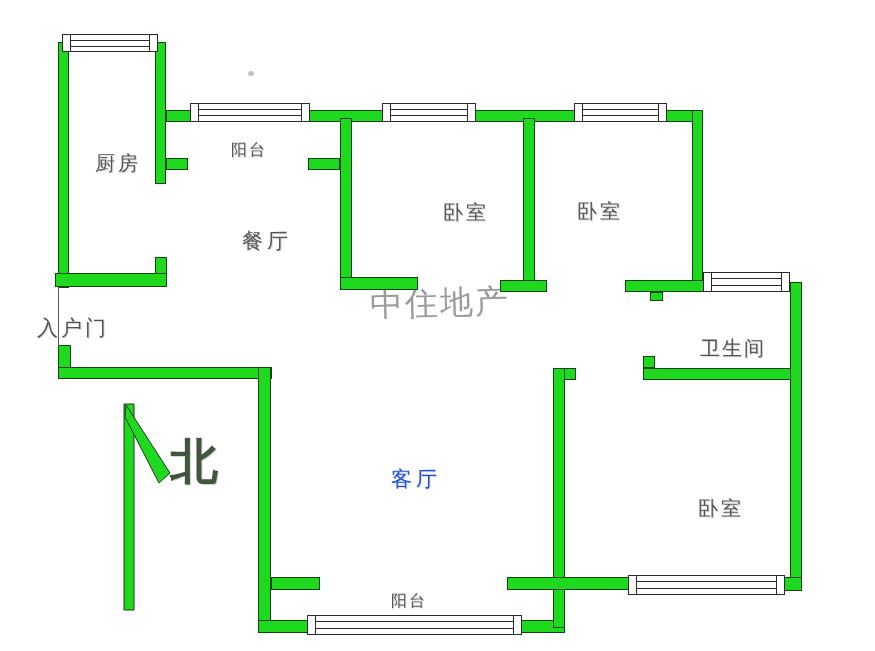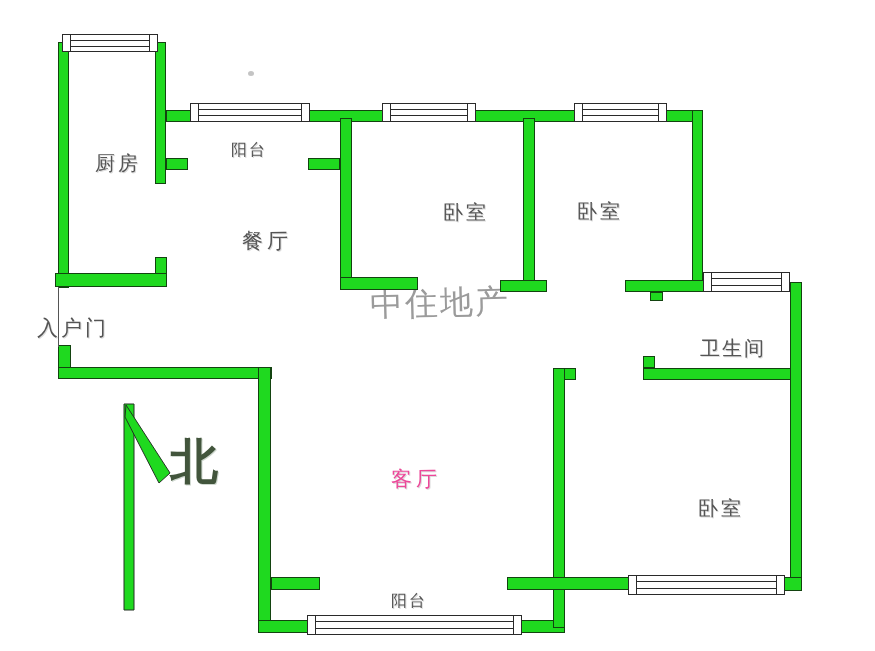--- a/index.html
+++ b/index.html
@@ -60,21 +60,21 @@
     <polygon class="arrow-part" points="16,10 60,78 49,88 15,22" style="fill: rgb(31, 217, 31); stroke: rgb(34, 51, 34); stroke-width: 1;"></polygon>
   </svg>
 
   <div class="room-label" style="left: 95px; top: 150px; font-size: 20px; letter-spacing: 3px; color: rgb(84, 84, 84);">厨房</div>
   <div class="room-label" style="left: 231px; top: 140px; font-size: 16px; letter-spacing: 2px; color: rgb(84, 84, 84);">阳台</div>
   <div class="room-label" style="left: 242px; top: 227px; font-size: 21px; letter-spacing: 4px; color: rgb(84, 84, 84);">餐厅</div>
   <div class="room-label" style="left: 443px; top: 199px; font-size: 20px; letter-spacing: 3px; color: rgb(84, 84, 84);">卧室</div>
   <div class="room-label" style="left: 577px; top: 198px; font-size: 20px; letter-spacing: 3px; color: rgb(84, 84, 84);">卧室</div>
   <div class="room-label" style="left: 37px; top: 314px; font-size: 21px; letter-spacing: 3px; color: rgb(84, 84, 84);">入户门</div>
   <div class="room-label" style="left: 700px; top: 335px; font-size: 20px; letter-spacing: 2px; color: rgb(84, 84, 84);">卫生间</div>
-  <div class="room-label" style="left: 391px; top: 465px; font-size: 21px; letter-spacing: 4px; color: #ec4899;">客厅</div>
+  <div class="room-label" style="left: 391px; top: 465px; font-size: 21px; letter-spacing: 4px; color: #1d4ed8;">客厅</div>
   <div class="room-label" style="left: 698px; top: 495px; font-size: 20px; letter-spacing: 3px; color: rgb(84, 84, 84);">卧室</div>
   <div class="room-label" style="left: 391px; top: 591px; font-size: 16px; letter-spacing: 2px; color: rgb(84, 84, 84);">阳台</div>
 
   <div id="watermark" style="left: 370px; top: 281px; font-size: 33px; letter-spacing: 2px; color: rgb(155, 155, 155);">中住地产</div>
   <div id="compass-label" style="left: 170px; top: 430px; font-size: 48px; color: rgb(66, 85, 60);">北</div>
 
 <div class="wall" style="left: 58px; top: 42px; width: 11px; height: 246px; background: rgb(31, 217, 31);"></div>
     <div class="wall" style="left: 155px; top: 42px; width: 11px; height: 142px; background: rgb(31, 217, 31);"></div>
     <div class="wall" style="left: 166px; top: 158px; width: 22px; height: 12px; background: rgb(31, 217, 31);"></div>
     <div class="wall" style="left: 55px; top: 273px; width: 112px; height: 14px; background: rgb(31, 217, 31);"></div>

